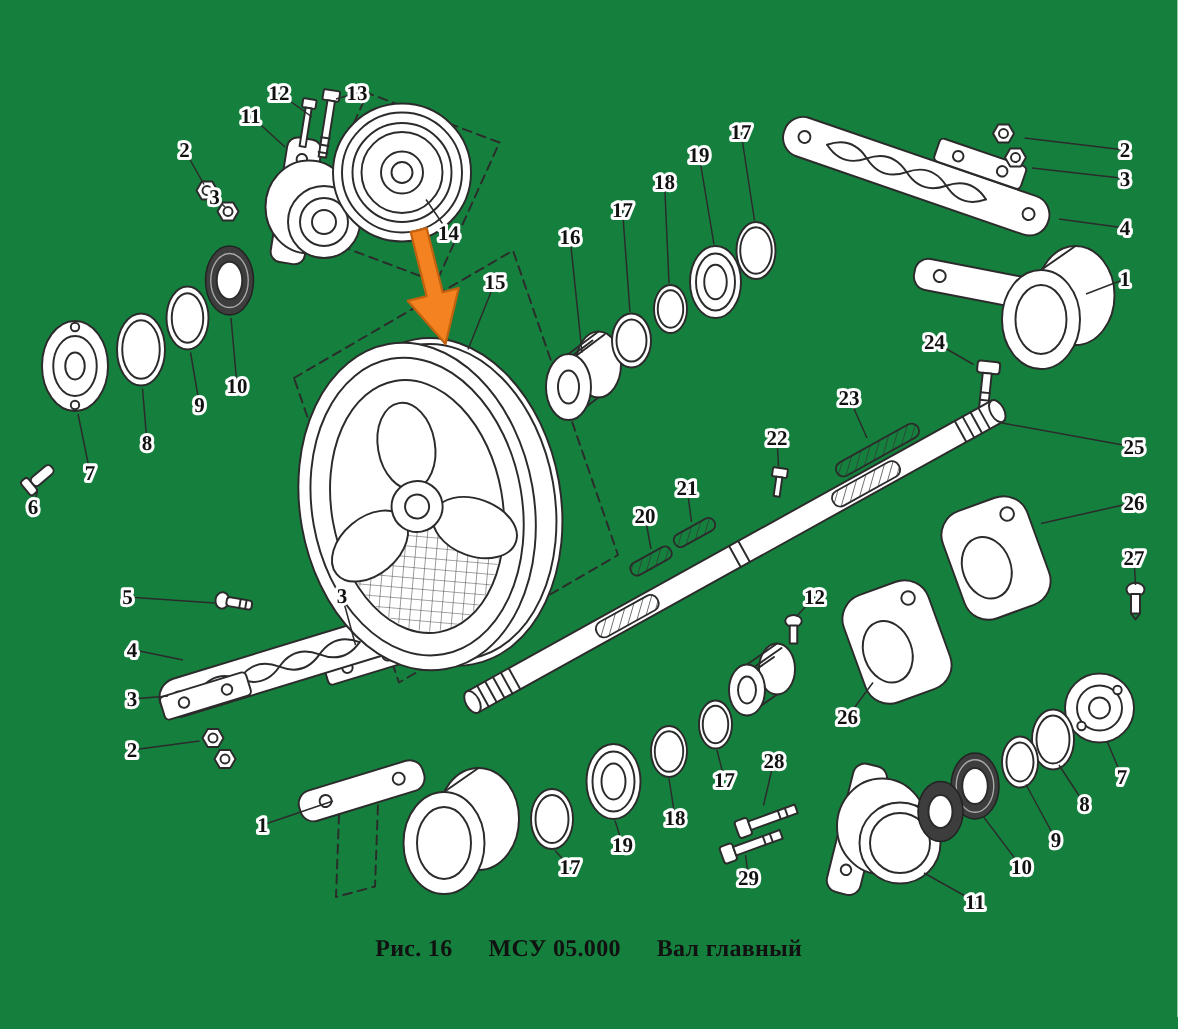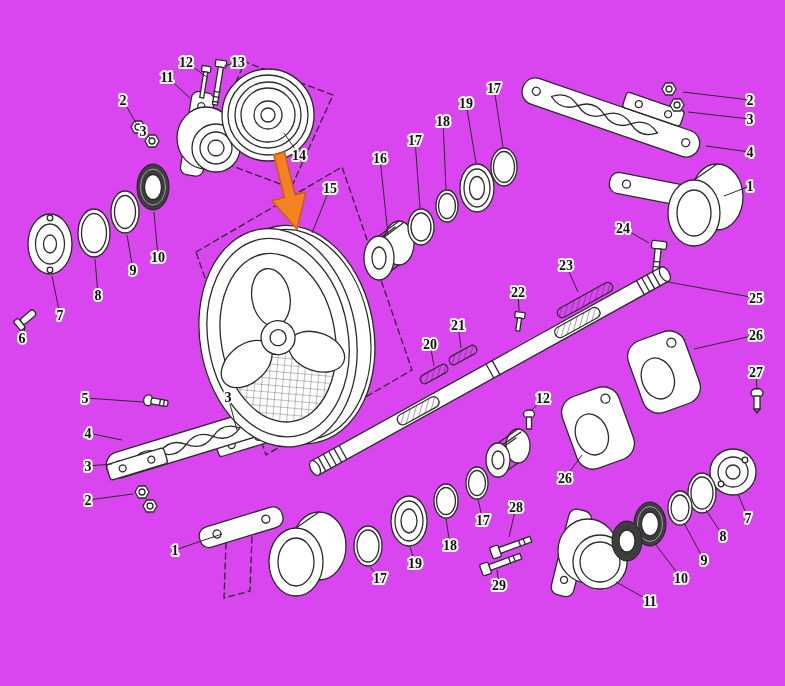--- a/index.html
+++ b/index.html
@@ -1,17 +1,17 @@
 <!DOCTYPE html>
 <html><head>
 <meta charset="utf-8">
 <style>
   * { margin:0; padding:0; box-sizing:border-box; }
   html,body { width:785px; height:686px; background:#ffffff; font-family:"Liberation Serif", serif; }
-  .page { position:relative; width:785px; height:686px; background:#d946ef; overflow:hidden; }
+  .page { position:relative; width:785px; height:686px; background:#15803d; overflow:hidden; }
   .page svg { position:absolute; left:0; top:0; }
   .ln { fill:none; stroke:#2b2b2b; stroke-width:1.3; stroke-linecap:round; stroke-linejoin:round; }
   .fw { fill:#ffffff; stroke:#2b2b2b; stroke-width:1.3; stroke-linejoin:round; }
   .hk { stroke:#2b2b2b; stroke-width:1.2; stroke-linejoin:round; }
   .dash { stroke-dasharray:6 4; }
   .dk { fill:#3d3d3d; stroke:#222222; stroke-width:1; }
   .lt { stroke:#aaaaaa; stroke-width:0.9; fill:none; }
   .leader { stroke:#2b2b2b; stroke-width:1; }
   .callout { font:bold 14px "Liberation Serif", serif; fill:#111111; text-anchor:middle;
              paint-order:stroke; stroke:#ffffff; stroke-width:4px; stroke-linejoin:round; }
@@ -417,13 +417,16 @@
         <text x="681" y="578" dy="0.35em" class="callout">10</text>
         <line x1="704" y1="560" x2="684" y2="523" class="leader"></line>
         <text x="704" y="560" dy="0.35em" class="callout">9</text>
         <line x1="723" y1="536" x2="706" y2="510" class="leader"></line>
         <text x="723" y="536" dy="0.35em" class="callout">8</text>
         <line x1="748" y1="518" x2="738" y2="494" class="leader"></line>
         <text x="748" y="518" dy="0.35em" class="callout">7</text>
       </g>
   </svg>
 
+  <div class="caption">
+    <span>Рис. 16</span><span>МСУ 05.000</span><span>Вал главный</span>
+  </div>
 </div>
 
 </body></html>

